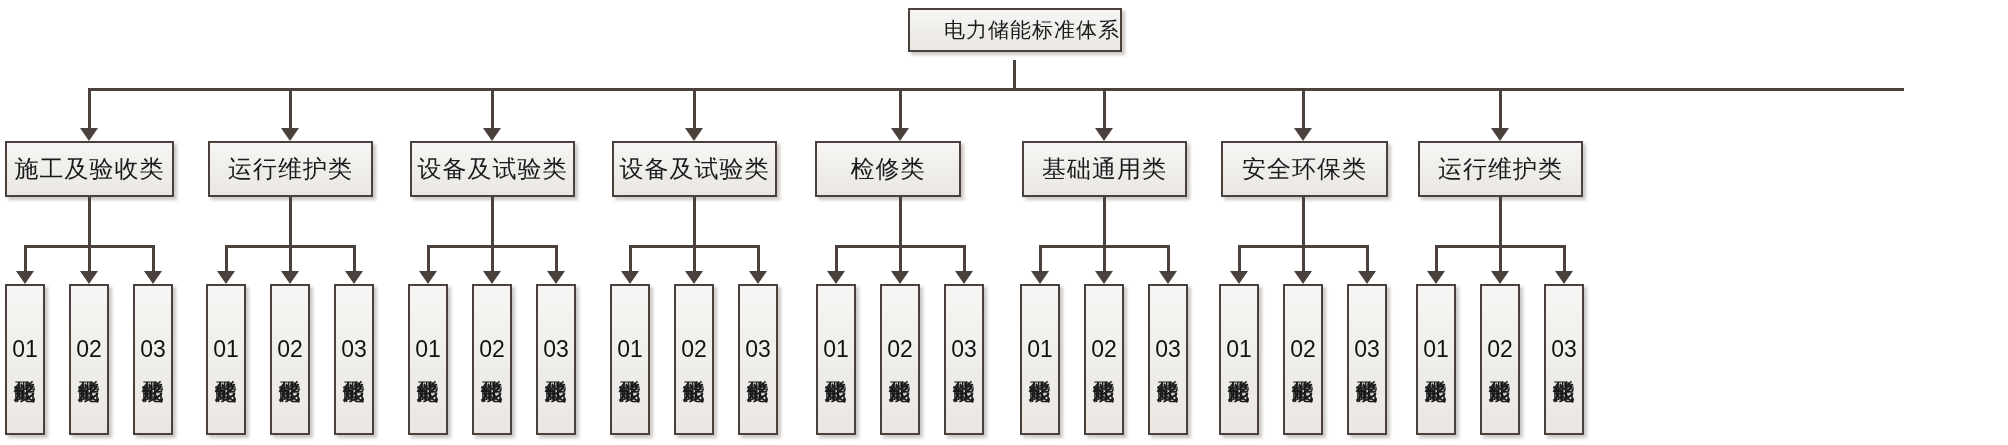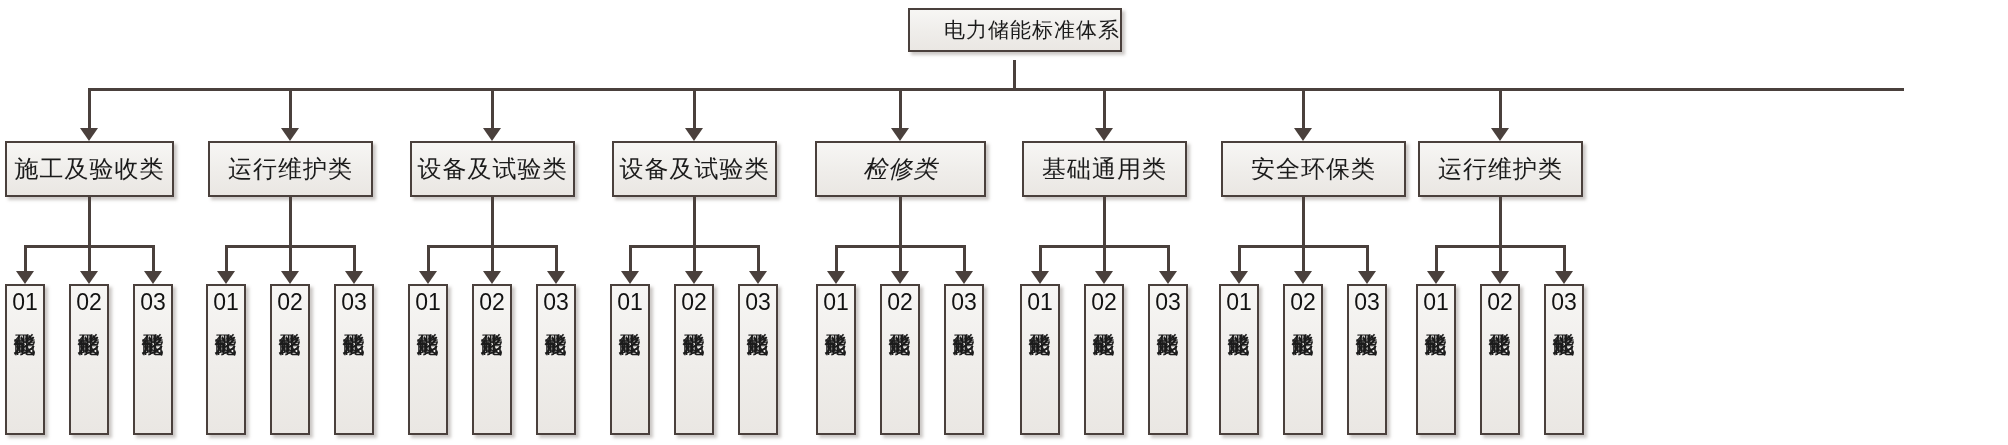--- a/index.html
+++ b/index.html
@@ -60,20 +60,21 @@
     flex-direction: column;
     justify-content: flex-start;
     padding-top: 3px;
     box-shadow: 3px 3px 3px rgba(120,110,104,0.38);
   }
   .leaf-num {
     font-family: "Liberation Sans", "DejaVu Sans", sans-serif;
     font-size: 23px;
     line-height: 26px;
     color: #111;
+    margin-top: 47px;
   }
   .leaf-label {
     font-size: 22px;
     line-height: 25px;
     writing-mode: vertical-rl;
     text-orientation: upright;
     letter-spacing: 0px;
     margin-top: 1px;
     color: #1b1b1b;
   }
@@ -207,21 +208,21 @@
         <span class="leaf-label">储能形式</span>
       </div>
       <div class="vline" style="left:757px; top:245px; height:27px;"></div>
       <div class="arrow" style="left:749px; top:271px;"></div>
       <div class="node leaf" style="left:738px;">
         <span class="leaf-num">03</span>
         <span class="leaf-label">储能形式</span>
       </div>
       <div class="vline" style="left:899px; top:88px; height:41px;"></div>
       <div class="arrow" style="left:891px; top:128px;"></div>
-      <div class="node cat" style="left:815px; width:171px;font-style:italic;">
+      <div class="node cat" style="left:815px; width:146px;">
         <span>检修类</span>
       </div>
       <div class="vline" style="left:899px; top:197px; height:51px;"></div>
       <div class="hline" style="left:835px; top:245px; width:131px;"></div>
       <div class="vline" style="left:835px; top:245px; height:27px;"></div>
       <div class="arrow" style="left:827px; top:271px;"></div>
       <div class="node leaf" style="left:816px;">
         <span class="leaf-num">01</span>
         <span class="leaf-label">储能形式</span>
       </div>
@@ -257,21 +258,21 @@
         <span class="leaf-label">储能形式</span>
       </div>
       <div class="vline" style="left:1167px; top:245px; height:27px;"></div>
       <div class="arrow" style="left:1159px; top:271px;"></div>
       <div class="node leaf" style="left:1148px;">
         <span class="leaf-num">03</span>
         <span class="leaf-label">储能形式</span>
       </div>
       <div class="vline" style="left:1302px; top:88px; height:41px;"></div>
       <div class="arrow" style="left:1294px; top:128px;"></div>
-      <div class="node cat" style="left:1221px; width:185px;">
+      <div class="node cat" style="left:1221px; width:167px;">
         <span>安全环保类</span>
       </div>
       <div class="vline" style="left:1302px; top:197px; height:51px;"></div>
       <div class="hline" style="left:1238px; top:245px; width:131px;"></div>
       <div class="vline" style="left:1238px; top:245px; height:27px;"></div>
       <div class="arrow" style="left:1230px; top:271px;"></div>
       <div class="node leaf" style="left:1219px;">
         <span class="leaf-num">01</span>
         <span class="leaf-label">储能形式</span>
       </div>

